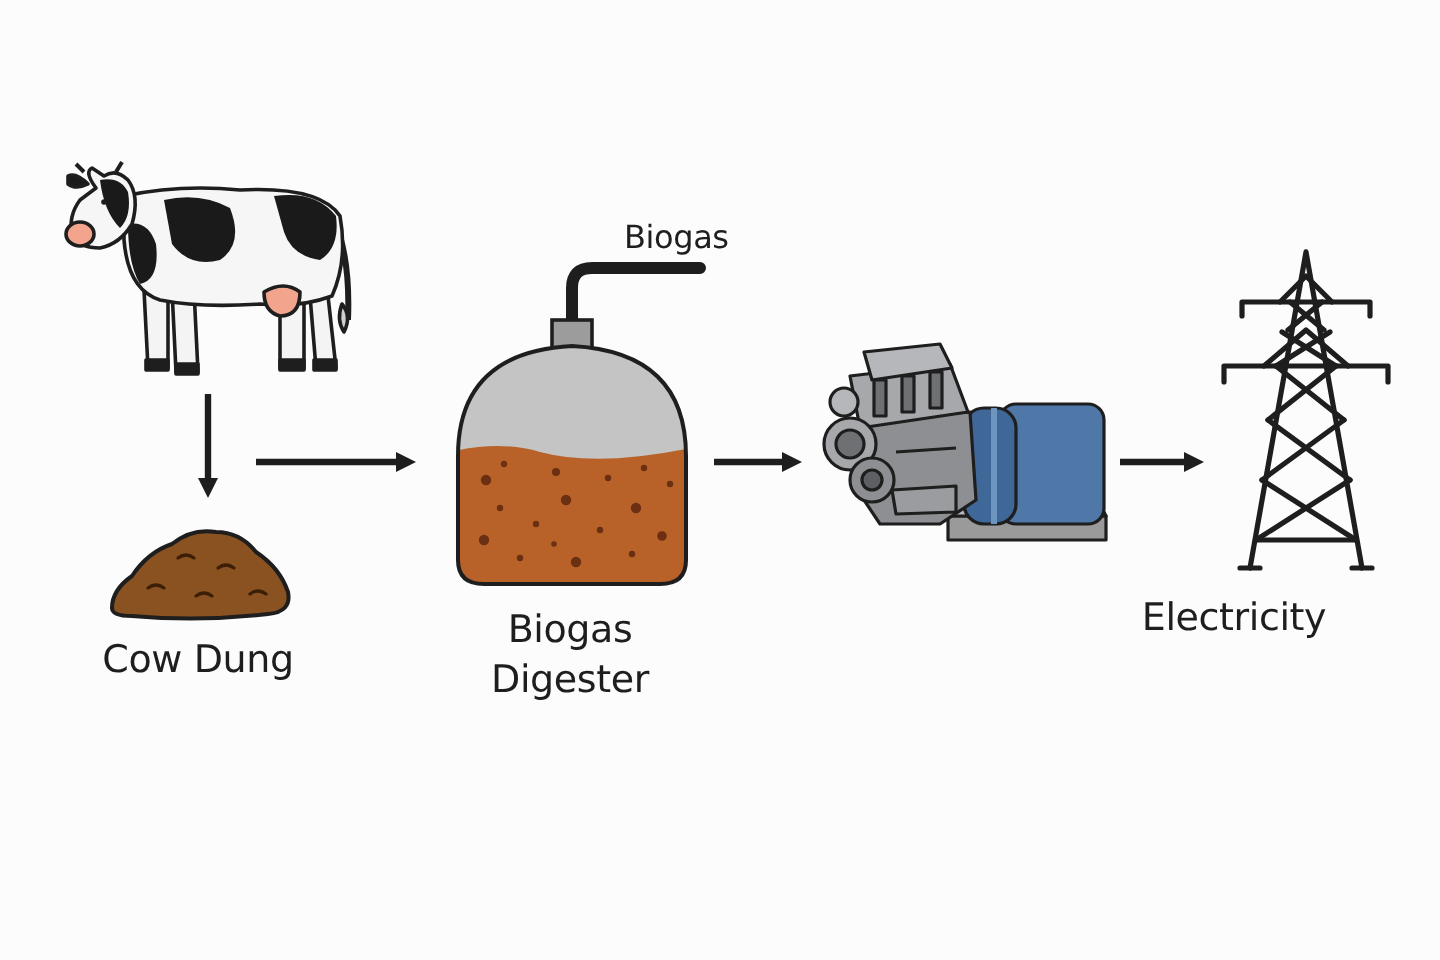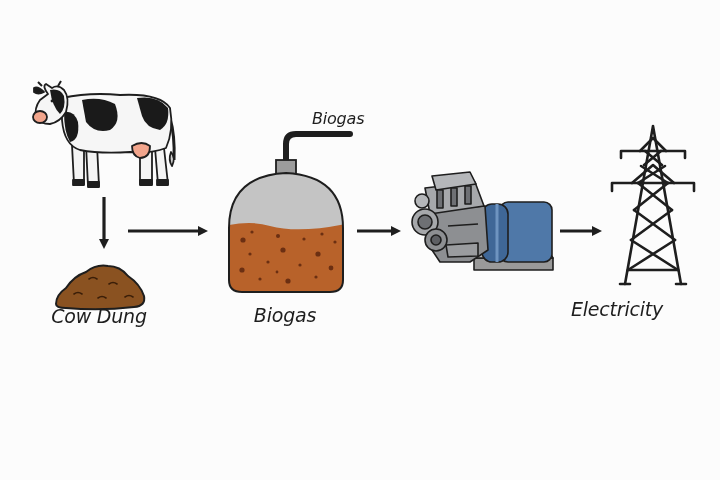--- a/index.html
+++ b/index.html
@@ -2,27 +2,27 @@
 <html><head>
   <meta charset="utf-8">
   <style>
     html, body { margin: 0; padding: 0; }
     body {
       width: 720px; height: 480px; overflow: hidden;
       background: #fcfcfc;
       font-family: "DejaVu Sans", "Liberation Sans", sans-serif;
       position: relative;
     }
-    .stage { position: absolute; left: 0; top: 0; width: 720px; height: 480px; font-style: italic; }
+    .stage { position: absolute; left: 0; top: 0; width: 720px; height: 480px; }
     .label {
       position: absolute; color: #1e1e1e; font-size: 19px; line-height: 25px;
       text-align: center; letter-spacing: -0.2px;
     }
     .label span { display: block; }
-    #lbl-cow-dung { left: 29px; top: 304px; width: 140px; }
+    #lbl-cow-dung { left: 29px; top: 318px; width: 140px; }
     #lbl-digester { left: 215px; top: 303px; width: 140px; }
     #lbl-engine { left: 405px; top: 288px; width: 160px; }
     #lbl-electricity { left: 547px; top: 297px; width: 140px; }
     #lbl-biogas { left: 312px; top: 106px; width: 80px; text-align: left; font-size: 16px; }
   </style>
 </head>
 <body>
 
 <div class="stage">
   <svg width="720" height="480" viewBox="0 0 720 480">
@@ -153,17 +153,18 @@
     </g>
   </svg>
 
   
   <div class="label" id="lbl-biogas">Biogas</div>
 
   <div class="label" id="lbl-cow-dung">Cow Dung</div>
 
   <div class="label" id="lbl-digester">
     <span>Biogas</span>
+    <span>Digester</span>
   </div>
 
 
   <div class="label" id="lbl-electricity">Electricity</div>
 </div>
 
 </body></html>

